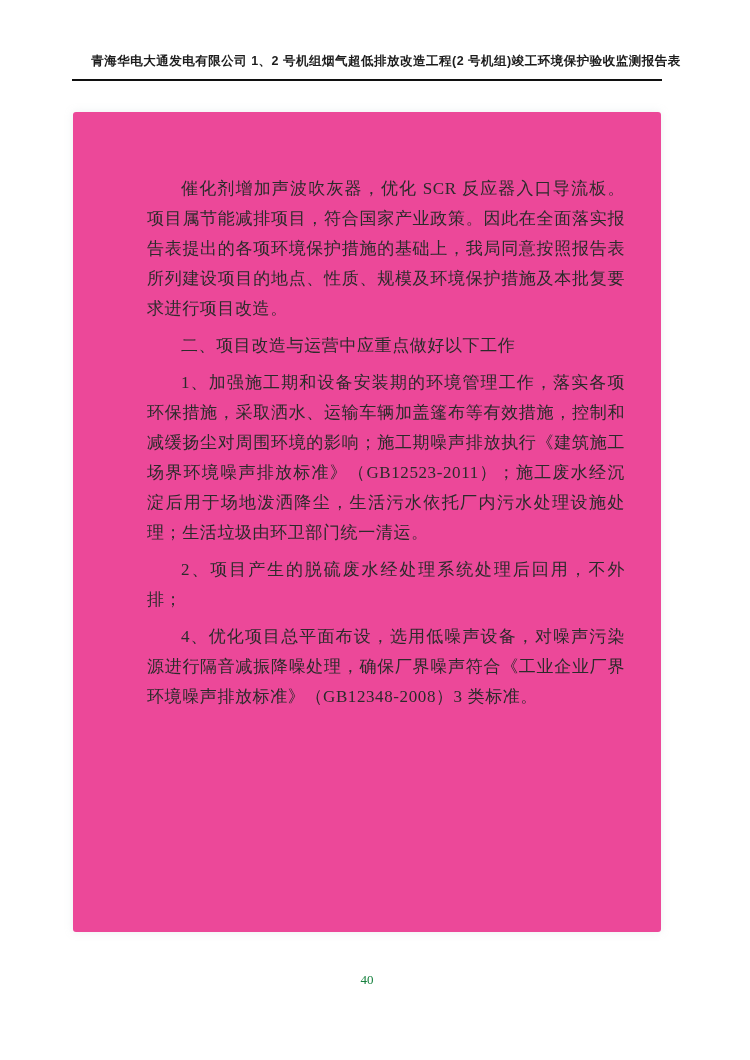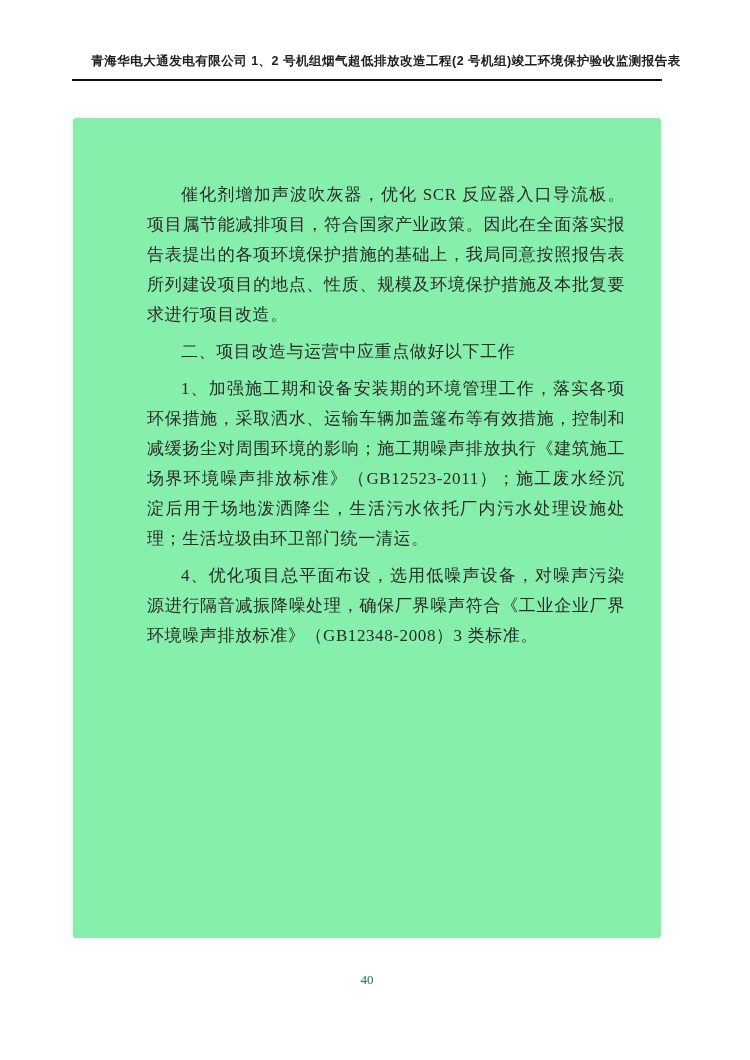--- a/index.html
+++ b/index.html
@@ -39,24 +39,24 @@
     left: 72px;
     width: 590px;
     height: 2px;
     background: #101010;
   }
 
   
   .scan-page {
     position: absolute;
     left: 73px;
-    top: 118px;
+    top: 112px;
     width: 588px;
     height: 820px;
-    background: #86efac;
+    background: #ec4899;
     border-radius: 3px;
     box-shadow: 0 0 8px rgba(180,190,200,0.25);
   }
   .doc-content {
     position: absolute;
     left: 74px;
     top: 62px;
     width: 478px;
   }
   .para {
@@ -90,17 +90,18 @@
 <div class="report-header">
   <div class="report-header-title">青海华电大通发电有限公司 1、2 号机组烟气超低排放改造工程(2 号机组)竣工环境保护验收监测报告表</div>
   <div class="header-rule"></div>
 </div>
 
 <div class="scan-page">
   <div class="doc-content">
     <p class="para">催化剂增加声波吹灰器，优化 SCR 反应器入口导流板。项目属节能减排项目，符合国家产业政策。因此在全面落实报告表提出的各项环境保护措施的基础上，我局同意按照报告表所列建设项目的地点、性质、规模及环境保护措施及本批复要求进行项目改造。</p>
     <p class="para">二、项目改造与运营中应重点做好以下工作</p>
     <p class="para">1、加强施工期和设备安装期的环境管理工作，落实各项环保措施，采取洒水、运输车辆加盖篷布等有效措施，控制和减缓扬尘对周围环境的影响；施工期噪声排放执行《建筑施工场界环境噪声排放标准》（GB12523-2011）；施工废水经沉淀后用于场地泼洒降尘，生活污水依托厂内污水处理设施处理；生活垃圾由环卫部门统一清运。</p>
+    <p class="para">2、项目产生的脱硫废水经处理系统处理后回用，不外排；</p>
     <p class="para">4、优化项目总平面布设，选用低噪声设备，对噪声污染源进行隔音减振降噪处理，确保厂界噪声符合《工业企业厂界环境噪声排放标准》（GB12348-2008）3 类标准。</p>
   </div>
 </div>
 
 <div class="page-number">40</div>
 
 </body></html>

